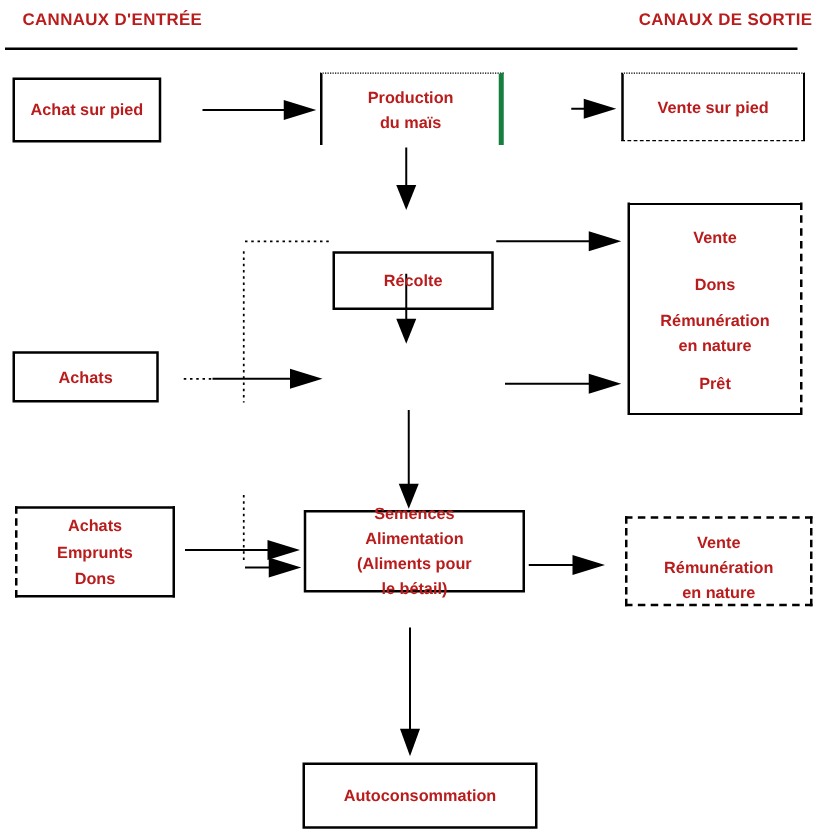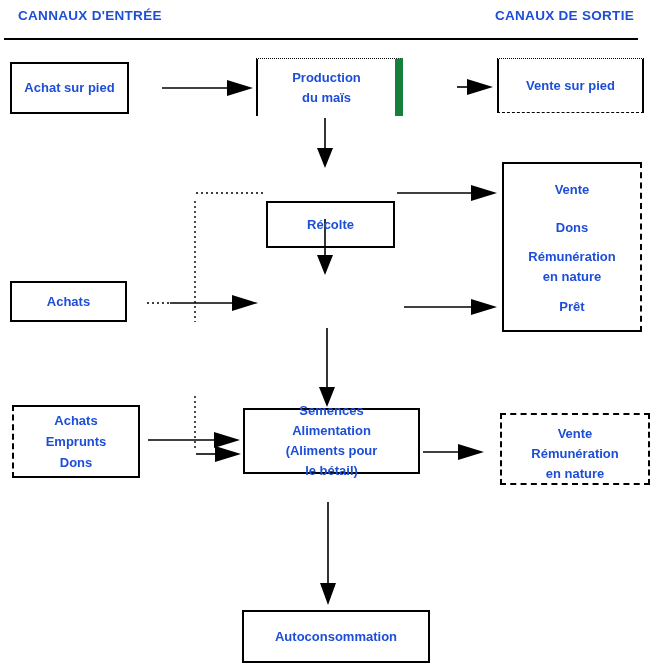--- a/index.html
+++ b/index.html
@@ -1,41 +1,41 @@
 <!DOCTYPE html>
 <html><head>
 <meta charset="utf-8">
 <style>
   html,body{margin:0;padding:0;background:#ffffff;}
   #stage{
     position:relative;
     width:658px;height:669px;
     background:#ffffff;
     font-family:"Liberation Sans", sans-serif;
-    color:#1d4ed8;
+    color:#b91c1c;
     overflow:hidden;
   }
   .hdr{
     position:absolute;top:8px;
     font-size:13.5px;font-weight:700;letter-spacing:.3px;
     white-space:nowrap;
   }
   .hdr-left{left:18px;}
-  .hdr-right{right:24px;text-align:right;}
+  .hdr-right{right:8px;text-align:right;}
   .rule{
     position:absolute;left:4px;top:38px;width:634px;height:2px;background:#000;
   }
   .box{
     position:absolute;box-sizing:border-box;
     display:flex;flex-direction:column;align-items:center;justify-content:center;
     font-size:13px;font-weight:700;line-height:20px;text-align:center;
     white-space:nowrap;
   }
   .b-solid{border:2px solid #000;}
-  .b-production{border-left:2px solid #000;border-right:8px solid #15803d;border-top:1px dotted #000;border-bottom:none;}
+  .b-production{border-left:2px solid #000;border-right:4px solid #15803d;border-top:1px dotted #000;border-bottom:none;}
   .b-ventepied{border-left:2px solid #000;border-right:2px solid #000;border-top:1px dotted #000;border-bottom:1px dashed #000;}
   .b-ventedons{border:2px solid #000;border-right:2px dashed #000;justify-content:flex-start;}
   .b-stockage{border:1px dotted #000;}
   .b-aed{border:2px solid #000;border-left:2px dashed #000;line-height:21px;}
   .b-ventrem{border:2px dashed #000;justify-content:flex-start;padding-top:9px;}
   svg{position:absolute;left:0;top:0;}
   .ln{stroke:#000;stroke-width:1.6;fill:none;}
   .dot{stroke:#000;stroke-width:1.4;fill:none;stroke-dasharray:2 3;}
   .hd{fill:#000;stroke:none;}
   

